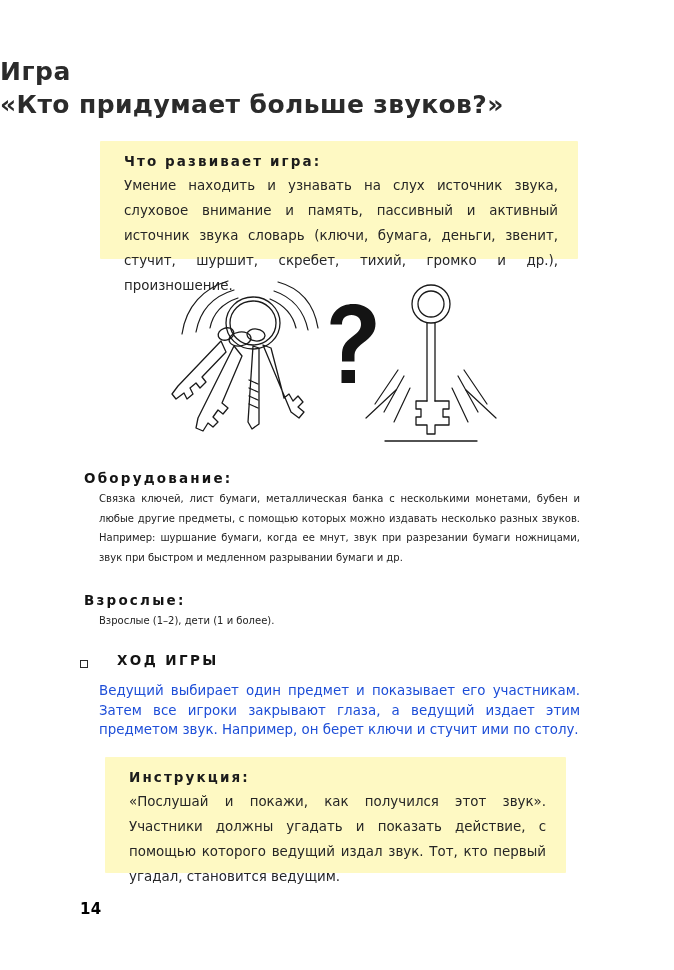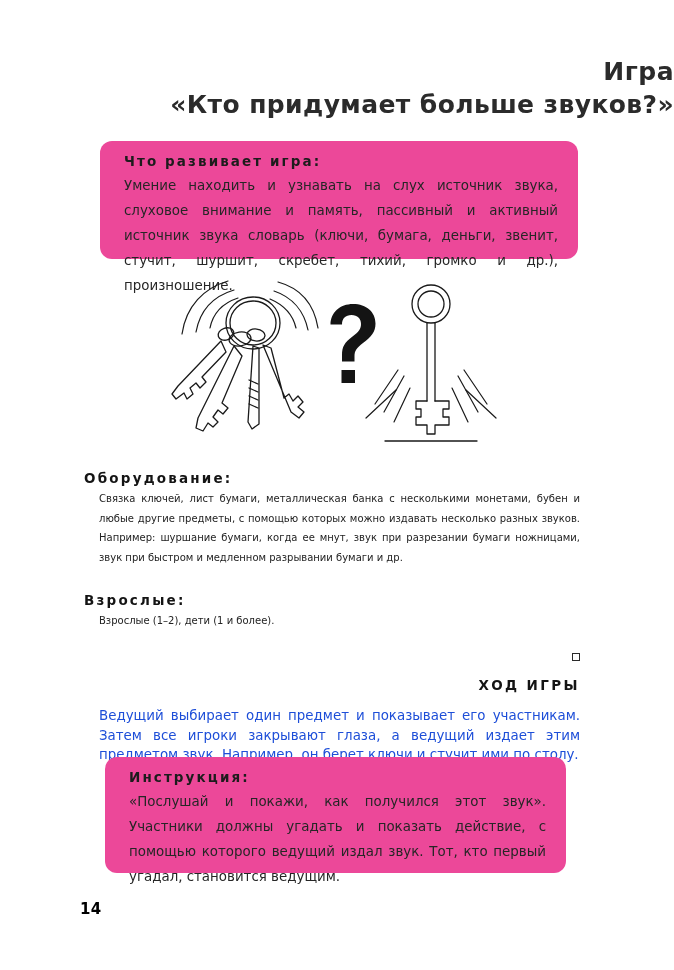--- a/index.html
+++ b/index.html
@@ -23,21 +23,21 @@
     width: 674px;
     height: 970px;
   }
 
   
   .title-block {
     position: absolute;
     left: 0;
     top: 58px;
     width: 674px;
-    text-align: right;
+    text-align: left;
   }
   .title-line-1 {
     font-family: "DejaVu Sans", "Liberation Sans", sans-serif;
     font-weight: bold;
     font-size: 25px;
     letter-spacing: 0.5px;
     color: #2b2b2b;
     line-height: 1.15;
   }
   .title-line-2 {
@@ -46,22 +46,22 @@
     font-size: 25px;
     letter-spacing: 0.4px;
     color: #2b2b2b;
     line-height: 1.3;
     margin-top: 2px;
   }
 
   
   .callout {
     position: absolute;
-    background: #ec4899;
-    border-radius: 12px;
+    background: #fef9c3;
+    border-radius: 1px;
     box-sizing: border-box;
   }
   .callout-develops {
     left: 100px;
     top: 141px;
     width: 478px;
     height: 118px;
     padding: 12px 20px 12px 24px;
   }
   .callout-instruction {
@@ -135,23 +135,22 @@
   
   .section-course {
     position: absolute;
     left: 80px;
     top: 652px;
     width: 500px;
   }
   .course-head {
     display: flex;
     align-items: flex-end;
-    gap: 16px;
+    gap: 29px;
     margin-bottom: 13px;
-    flex-direction: column;
   }
   .square-bullet {
     width: 8px;
     height: 8px;
     border: 1.4px solid #2a2a2a;
     background: #ffffff;
     box-sizing: border-box;
     flex: none;
     margin-top: 1px;
   }

